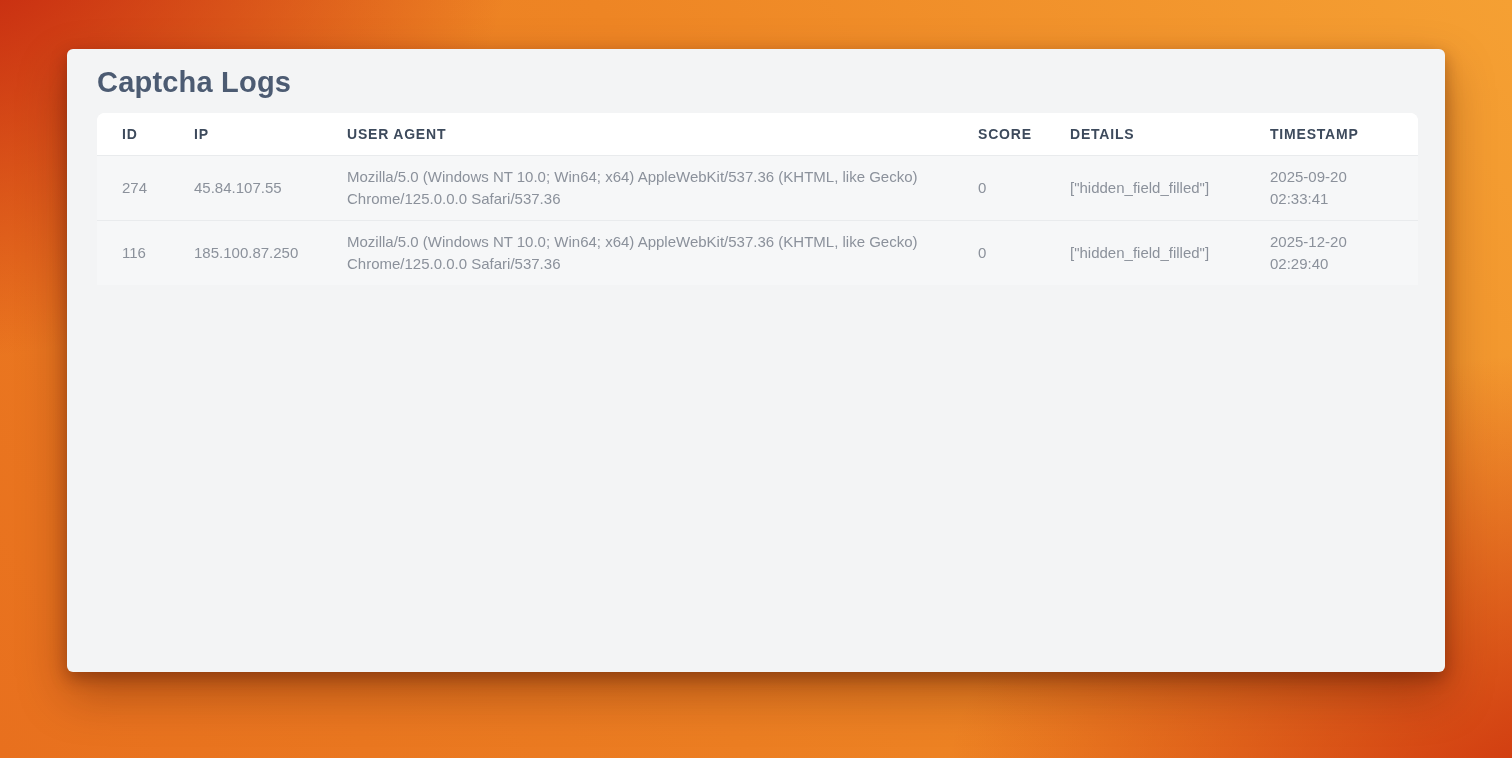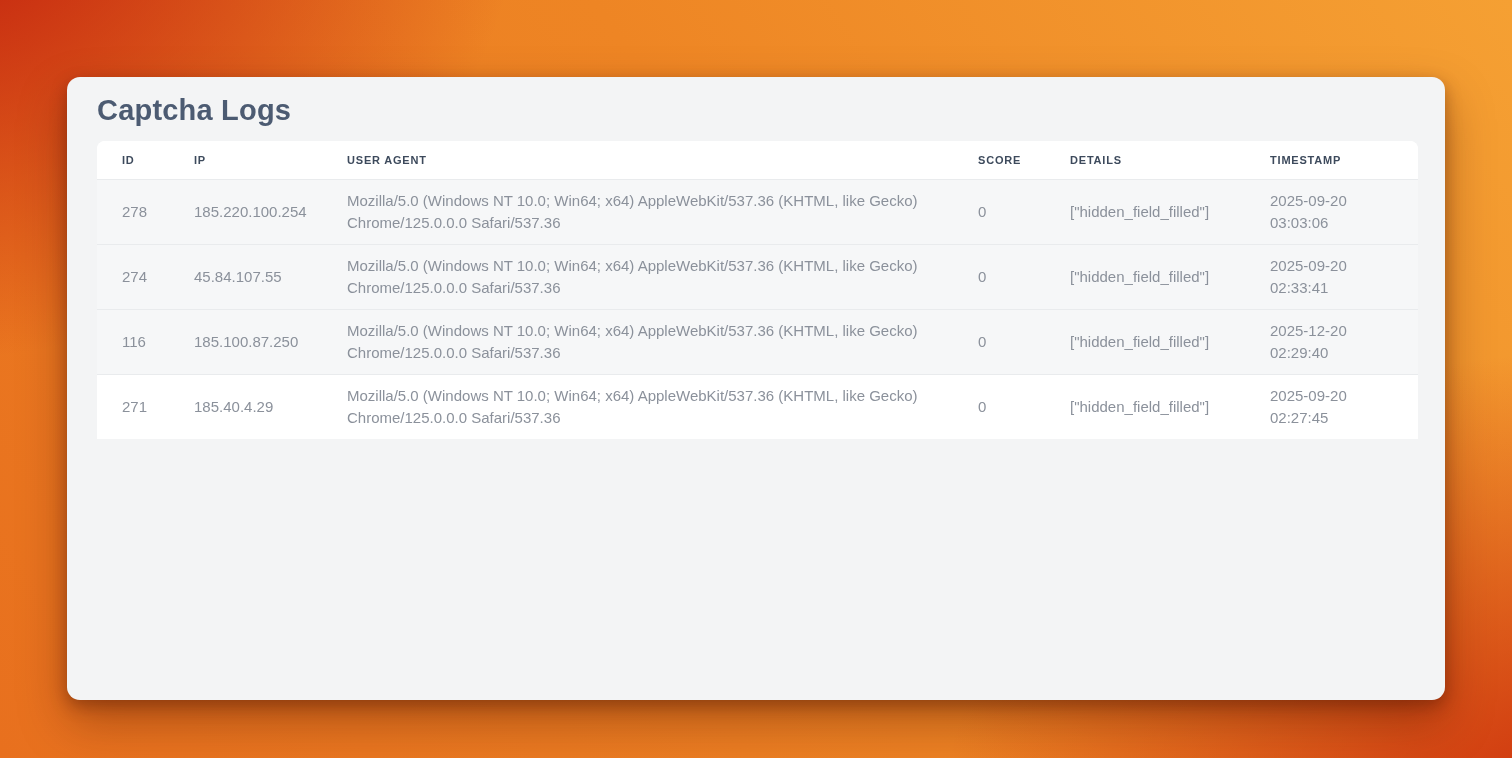--- a/index.html
+++ b/index.html
@@ -14,25 +14,25 @@
   body {
     background:
       radial-gradient(1050px 780px at -6% -12%, var(--bg-red-tl, #bf190d) 0%, rgba(191,25,13,0) 58%),
       radial-gradient(1150px 860px at 106% 112%, var(--bg-red-br, #c9270a) 0%, rgba(201,39,10,0) 58%),
       linear-gradient(55deg, var(--bg-orange-dark, #e8701e) 0%, #ee8524 55%, var(--bg-orange-light, #f5a033) 100%);
   }
 
   .card {
     position: absolute;
     left: 67px;
-    top: 77px;
+    top: 49px;
     width: 1378px;
     height: 623px;
     background: #f3f4f5;
-    border-radius: 13px;
+    border-radius: 6px;
     box-shadow: 0 6px 16px rgba(70, 15, 0, 0.35), 0 22px 48px rgba(70, 15, 0, 0.35);
     padding: 14px 27px 0 30px;
     overflow: hidden;
   }
 
   .page-title {
     font-size: 29px;
     font-weight: 600;
     letter-spacing: 0.2px;
     color: #4c5b72;
@@ -48,21 +48,21 @@
   }
 
   table {
     width: 100%;
     border-collapse: collapse;
     table-layout: fixed;
   }
 
   thead th {
     text-align: left;
-    font-size: 11px;
+    font-size: 14px;
     font-weight: 700;
     letter-spacing: 0.8px;
     text-transform: uppercase;
     color: #3d4a5c;
     padding: 13px 10px 13px 0;
     background: #ffffff;
     white-space: nowrap;
   }
 
   tbody tr {
@@ -108,47 +108,31 @@
             <th>ID</th>
             <th>IP</th>
             <th>USER AGENT</th>
             <th>SCORE</th>
             <th>DETAILS</th>
             <th>TIMESTAMP</th>
           </tr>
       </thead>
       <tbody>
           <tr class="row striped">
-    <td class="cell id">278</td>
-    <td class="cell ip">185.220.100.254</td>
-    <td class="cell ua">Mozilla/5.0 (Windows NT 10.0; Win64; x64) AppleWebKit/537.36 (KHTML, like Gecko) Chrome/125.0.0.0 Safari/537.36</td>
-    <td class="cell score">0</td>
-    <td class="cell details">["hidden_field_filled"]</td>
-    <td class="cell timestamp">2025-09-20 03:03:06</td>
-  </tr>
-          <tr class="row striped">
     <td class="cell id">274</td>
     <td class="cell ip">45.84.107.55</td>
     <td class="cell ua">Mozilla/5.0 (Windows NT 10.0; Win64; x64) AppleWebKit/537.36 (KHTML, like Gecko) Chrome/125.0.0.0 Safari/537.36</td>
     <td class="cell score">0</td>
     <td class="cell details">["hidden_field_filled"]</td>
     <td class="cell timestamp">2025-09-20 02:33:41</td>
   </tr>
           <tr class="row striped">
     <td class="cell id">116</td>
     <td class="cell ip">185.100.87.250</td>
     <td class="cell ua">Mozilla/5.0 (Windows NT 10.0; Win64; x64) AppleWebKit/537.36 (KHTML, like Gecko) Chrome/125.0.0.0 Safari/537.36</td>
     <td class="cell score">0</td>
     <td class="cell details">["hidden_field_filled"]</td>
     <td class="cell timestamp">2025-12-20 02:29:40</td>
   </tr>
-          <tr class="row">
-    <td class="cell id">271</td>
-    <td class="cell ip">185.40.4.29</td>
-    <td class="cell ua">Mozilla/5.0 (Windows NT 10.0; Win64; x64) AppleWebKit/537.36 (KHTML, like Gecko) Chrome/125.0.0.0 Safari/537.36</td>
-    <td class="cell score">0</td>
-    <td class="cell details">["hidden_field_filled"]</td>
-    <td class="cell timestamp">2025-09-20 02:27:45</td>
-  </tr>
         </tbody>
     </table>
   </div>
 </div>
 
 </body></html>

